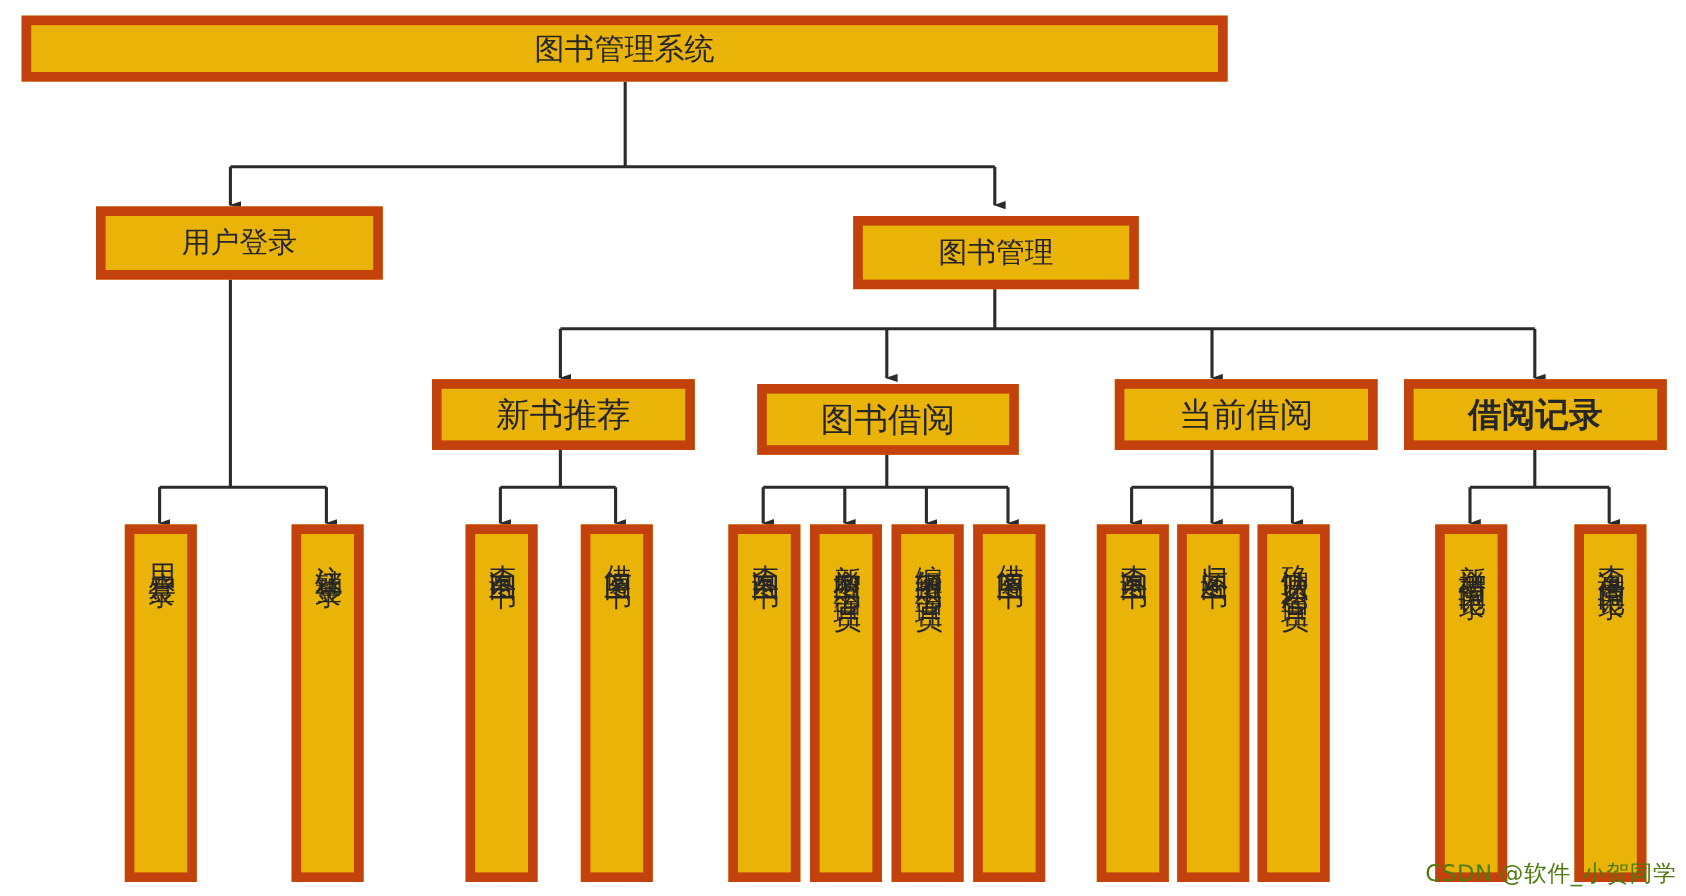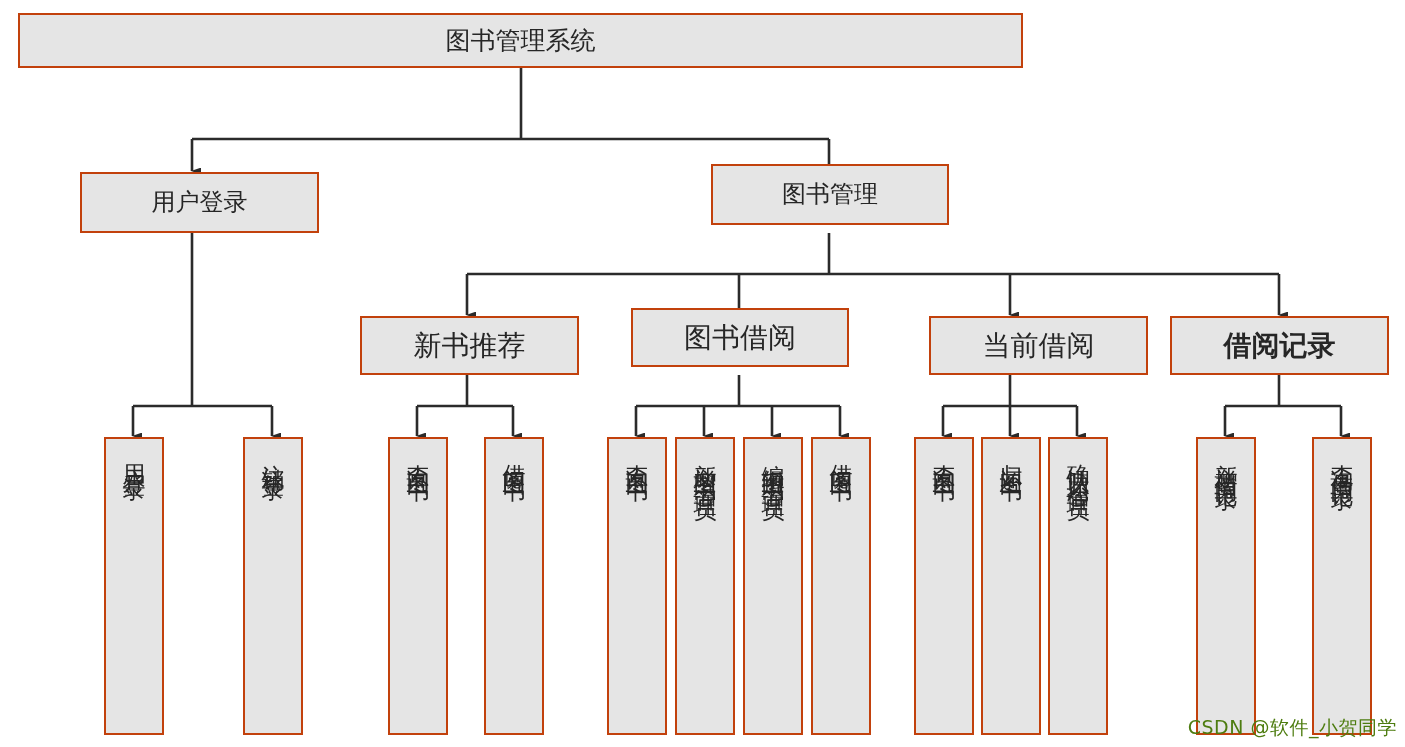--- a/index.html
+++ b/index.html
@@ -22,22 +22,22 @@
     position: absolute;
     left: 0;
     top: 0;
     width: 1405px;
     height: 747px;
     pointer-events: none;
   }
   .node {
     position: absolute;
     box-sizing: border-box;
-    background: #e5e5e5;
-    border: 2px solid #c2410c;
+    background: #eab308;
+    border: 8px solid #c2410c;
     display: flex;
     align-items: center;
     justify-content: center;
     z-index: 2;
   }
   .node-label {
     color: #262626;
     text-align: center;
     line-height: 1.12;
     white-space: pre;
@@ -116,27 +116,27 @@
       </g>
   </svg>
 
   <div id="nodes-layer">
       <div class="node level-0" style="left: 18px; top: 13px; width: 1005px; height: 55px;">
         <span class="node-label">图书管理系统</span>
       </div>
       <div class="node level-1" style="left: 80px; top: 172px; width: 239px; height: 61px;">
         <span class="node-label">用户登录</span>
       </div>
-      <div class="node level-1" style="left: 711px; top: 164px; width: 238px; height: 61px;">
+      <div class="node level-1" style="left: 711px; top: 180px; width: 238px; height: 61px;">
         <span class="node-label">图书管理</span>
       </div>
       <div class="node level-2" style="left: 360px; top: 316px; width: 219px; height: 59px;">
         <span class="node-label">新书推荐</span>
       </div>
-      <div class="node level-2" style="left: 631px; top: 308px; width: 218px; height: 59px;">
+      <div class="node level-2" style="left: 631px; top: 320px; width: 218px; height: 59px;">
         <span class="node-label">图书借阅</span>
       </div>
       <div class="node level-2" style="left: 901px; top: 316px; width: 219px; height: 59px; margin-left: 28px;">
         <span class="node-label">当前借阅</span>
       </div>
       <div class="node level-2" style="left: 1170px; top: 316px; width: 219px; height: 59px; font-weight: bold;">
         <span class="node-label">借阅记录</span>
       </div>
       <div class="node level-3 leaf" style="left: 104px; top: 437px; width: 60px; height: 298px;">
         <span class="node-label">用户登录</span>

